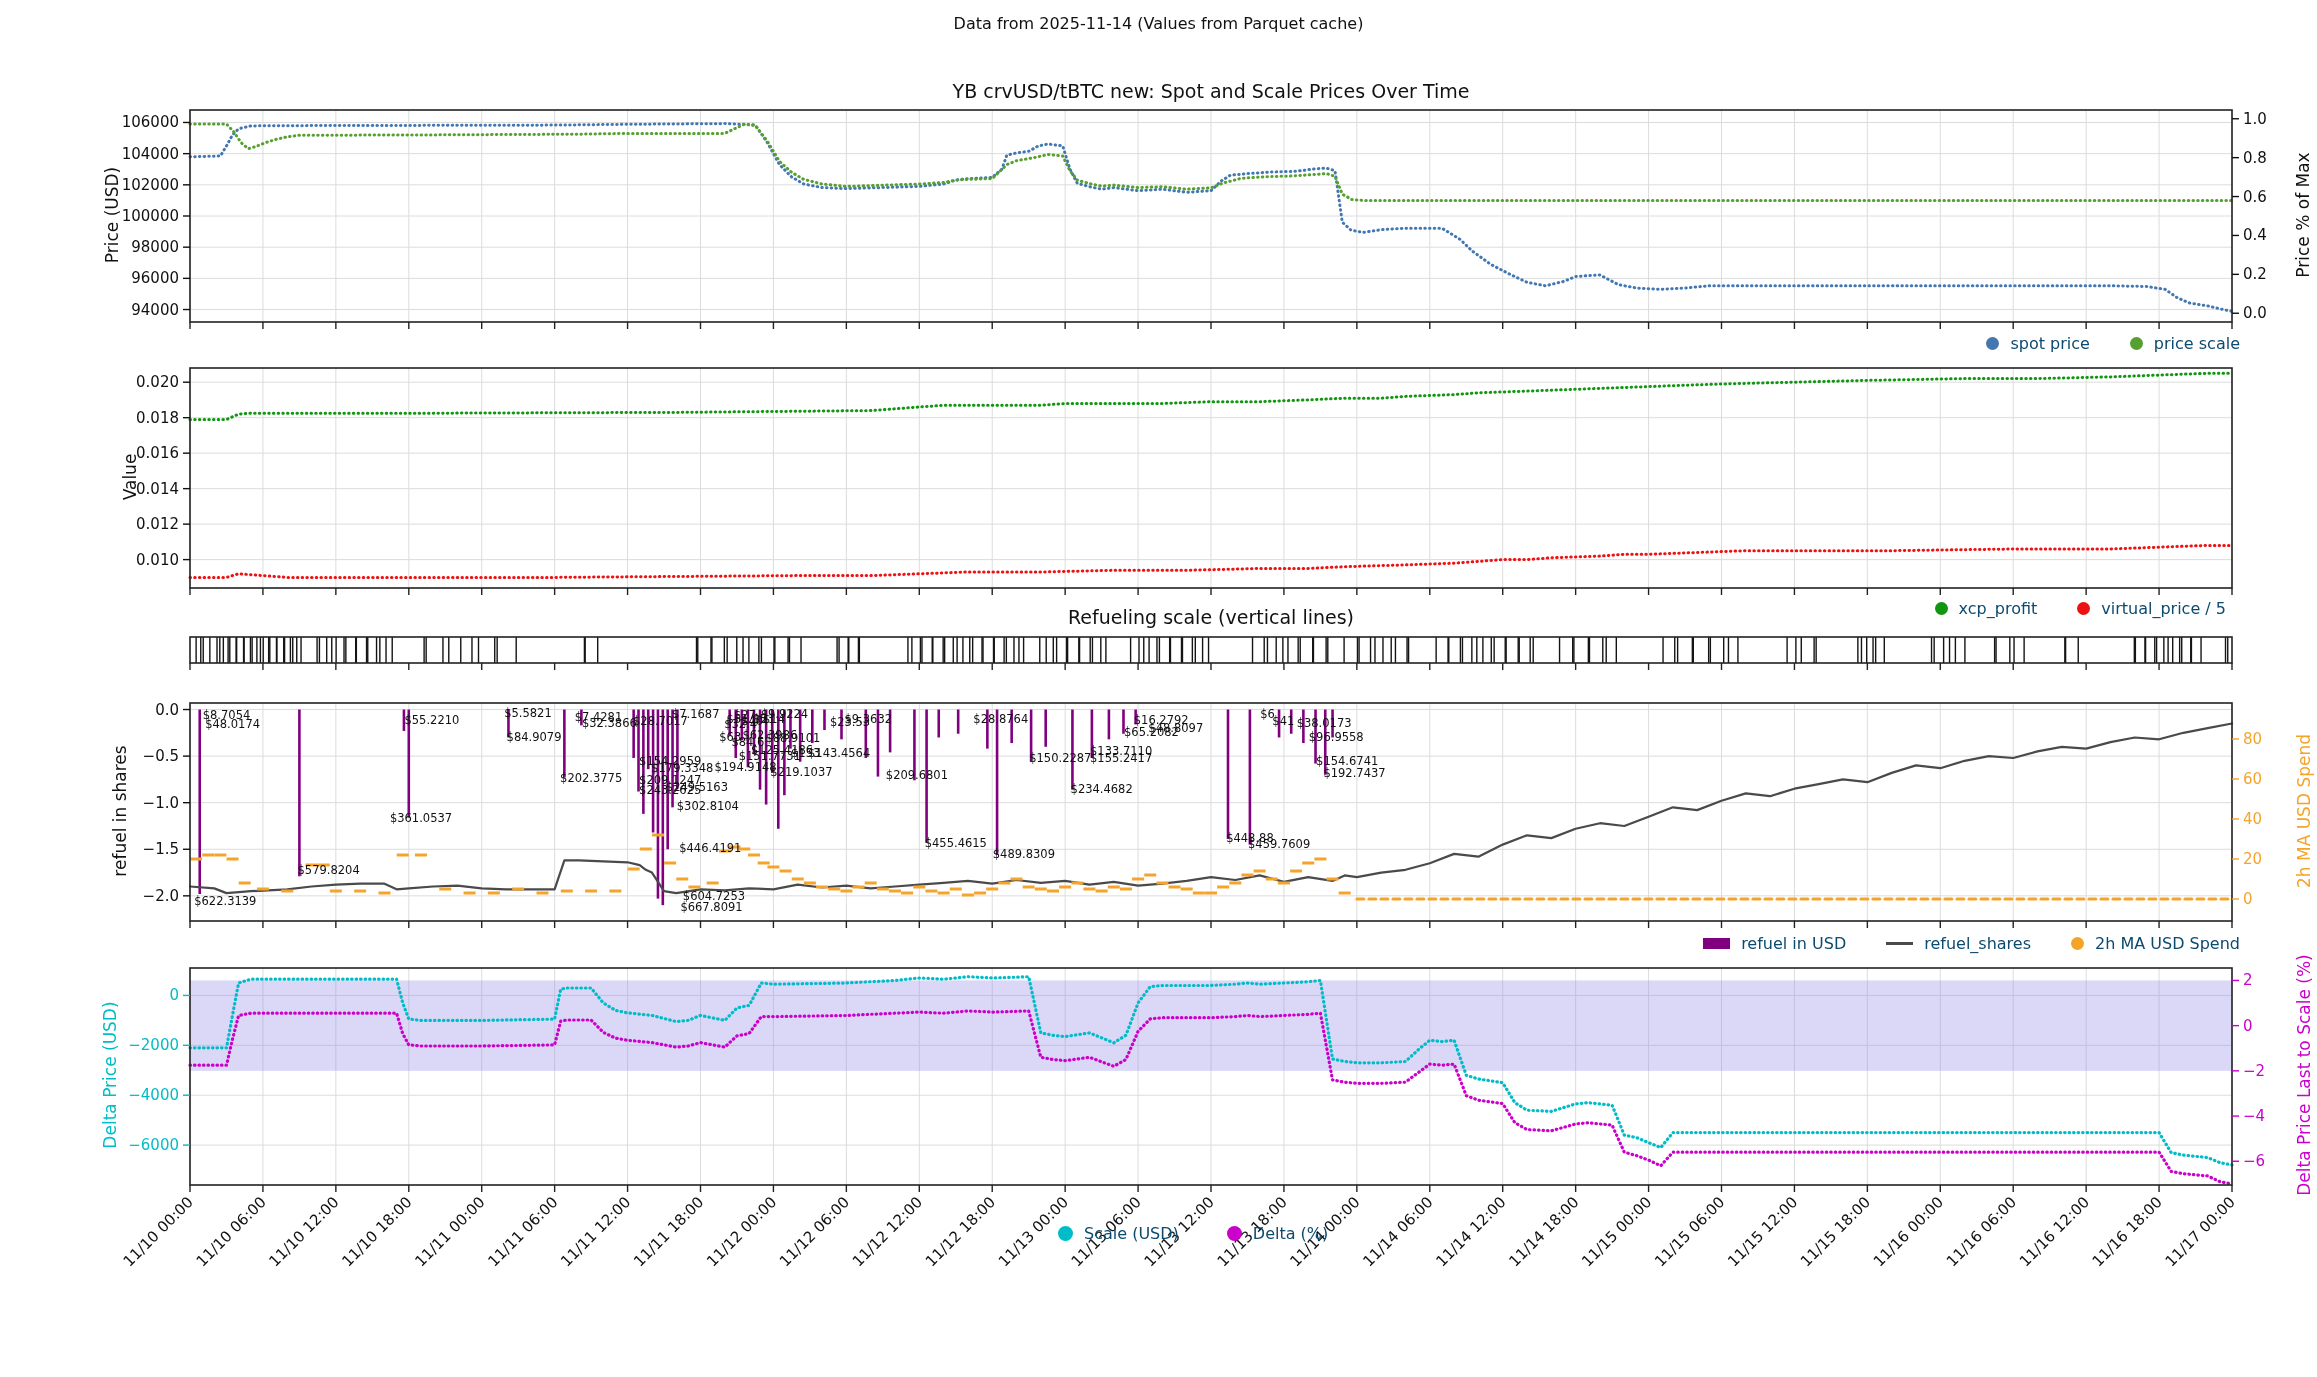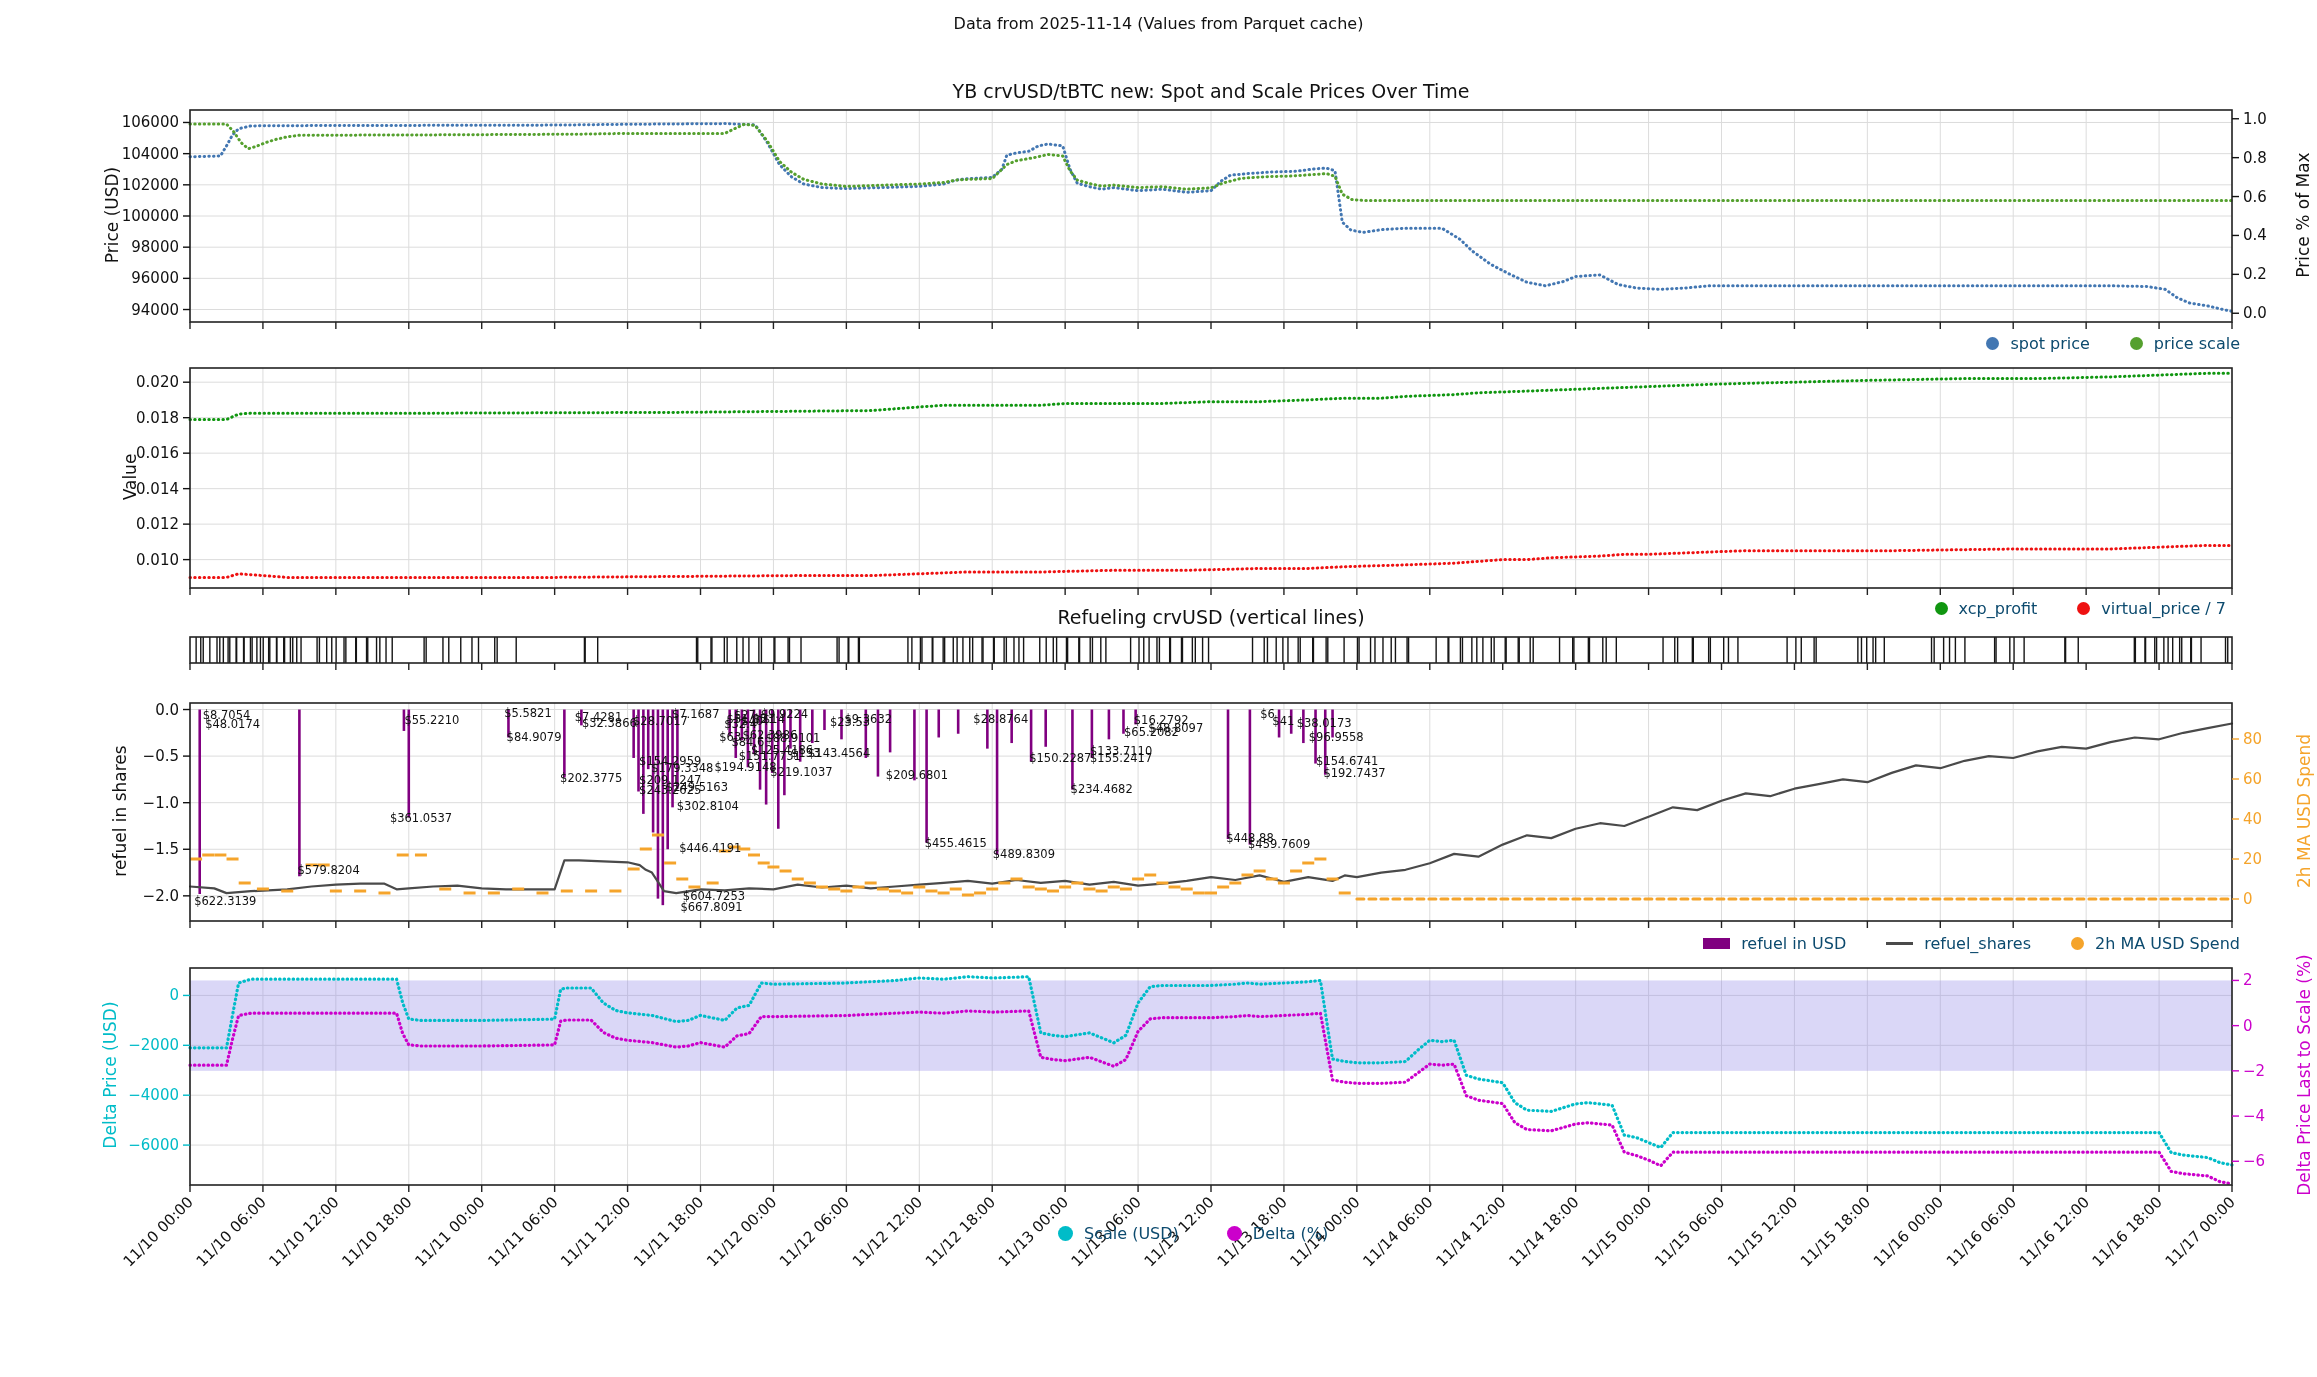--- a/index.html
+++ b/index.html
@@ -16,21 +16,21 @@
   .lpatch{width:27px;height:11px;flex:0 0 auto;}
   .lline{width:27px;height:3px;flex:0 0 auto;}
 </style>
 </head>
 <body>
 
 <div class="figure">
   <div class="suptitle">Data from 2025-11-14 (Values from Parquet cache)</div>
 
   <div class="ptitle" style="top:80px;">YB crvUSD/tBTC new: Spot and Scale Prices Over Time</div>
-  <div class="ptitle" style="top:606px;">Refueling crvUSD (vertical lines)</div>
+  <div class="ptitle" style="top:606px;">Refueling scale (vertical lines)</div>
 
   <div class="axlabel" style="left:112px;top:205px;">Price (USD)</div>
   <div class="axlabel" style="left:2303px;top:205px;">Price % of Max</div>
   <div class="axlabel" style="left:130px;top:467px;">Value</div>
   <div class="axlabel" style="left:120px;top:801px;">refuel in shares</div>
   <div class="axlabel" style="left:2304px;top:801px;color:#f5a42b;">2h MA USD Spend</div>
   <div class="axlabel" style="left:110px;top:1065px;color:#00bcc8;">Delta Price (USD)</div>
   <div class="axlabel" style="left:2304px;top:1065px;color:#cb00cb;">Delta Price Last to Scale (%)</div>
 
   <svg class="panel" width="2042" height="212" style="left: 190px; top: 110px;">
@@ -879,21 +879,21 @@
     </div>
   </div>
 
   <div class="legend" style="right:91px;top:599px;">
     <div class="litem">
       <span class="ldot" style="background-color: rgb(16, 150, 16);"></span>
       <span>xcp_profit</span>
     </div>
     <div class="litem">
       <span class="ldot" style="background-color: rgb(238, 17, 17);"></span>
-      <span>virtual_price / 7</span>
+      <span>virtual_price / 5</span>
     </div>
   </div>
 
   <div class="legend" style="right:77px;top:934px;margin-left:8px;">
     <div class="litem">
       <span class="lpatch" style="background-color: rgb(128, 0, 128);"></span>
       <span>refuel in USD</span>
     </div>
     <div class="litem">
       <span class="lline" style="background-color: rgb(74, 74, 74);"></span>

